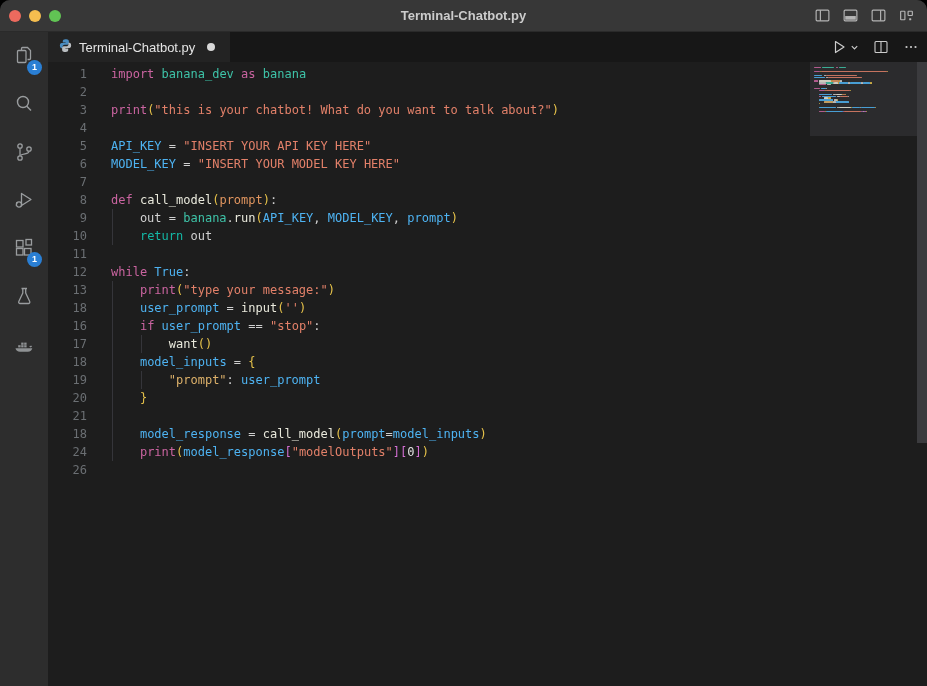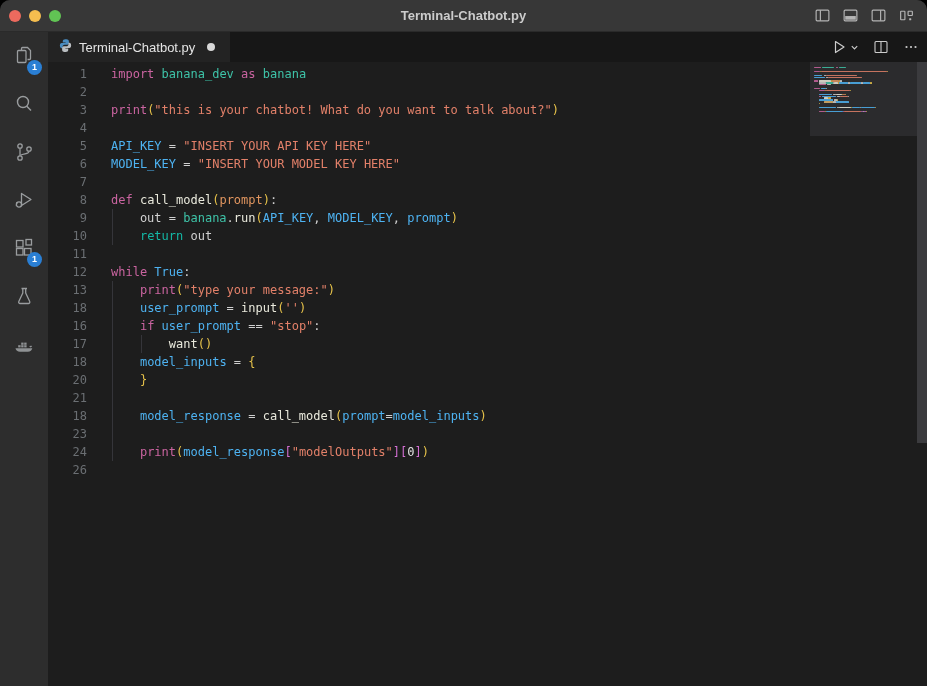--- a/index.html
+++ b/index.html
@@ -262,34 +262,34 @@
           </div>
           <div class="row">
             <span class="ln">17</span>
             <span class="code"><i class="guide" style="left: 1px;"></i><i class="guide" style="left: 29.9px;"></i><span style="color: rgb(208, 208, 208);">        </span><span style="color: rgb(233, 233, 220);">want</span><span style="color: rgb(230, 194, 74);">()</span></span>
           </div>
           <div class="row">
             <span class="ln">18</span>
             <span class="code"><i class="guide" style="left: 1px;"></i><span style="color: rgb(208, 208, 208);">    </span><span style="color: rgb(78, 179, 242);">model_inputs</span><span style="color: rgb(208, 208, 208);"> = </span><span style="color: rgb(230, 194, 74);">{</span></span>
           </div>
           <div class="row">
+            <span class="ln">19</span>
+            <span class="code"><i class="guide" style="left: 1px;"></i><i class="guide" style="left: 29.9px;"></i><span style="color: rgb(208, 208, 208);">        </span><span style="color: rgb(221, 177, 106);">"prompt"</span><span style="color: rgb(208, 208, 208);">: </span><span style="color: rgb(78, 179, 242);">user_prompt</span></span>
+          </div>
+          <div class="row">
             <span class="ln">20</span>
             <span class="code"><i class="guide" style="left: 1px;"></i><span style="color: rgb(208, 208, 208);">    </span><span style="color: rgb(230, 194, 74);">}</span></span>
           </div>
           <div class="row">
             <span class="ln">21</span>
             <span class="code"><i class="guide" style="left: 1px;"></i></span>
           </div>
           <div class="row">
             <span class="ln">18</span>
             <span class="code"><i class="guide" style="left: 1px;"></i><span style="color: rgb(208, 208, 208);">    </span><span style="color: rgb(78, 179, 242);">model_response</span><span style="color: rgb(208, 208, 208);"> = </span><span style="color: rgb(233, 233, 220);">call_model</span><span style="color: rgb(230, 194, 74);">(</span><span style="color: rgb(78, 179, 242);">prompt</span><span style="color: rgb(208, 208, 208);">=</span><span style="color: rgb(78, 179, 242);">model_inputs</span><span style="color: rgb(230, 194, 74);">)</span></span>
-          </div>
-          <div class="row">
-            <span class="ln">23</span>
-            <span class="code"><i class="guide" style="left: 1px;"></i></span>
           </div>
           <div class="row">
             <span class="ln">24</span>
             <span class="code"><i class="guide" style="left: 1px;"></i><span style="color: rgb(208, 208, 208);">    </span><span style="color: rgb(202, 100, 160);">print</span><span style="color: rgb(230, 194, 74);">(</span><span style="color: rgb(78, 179, 242);">model_response</span><span style="color: rgb(211, 111, 211);">[</span><span style="color: rgb(226, 128, 105);">"modelOutputs"</span><span style="color: rgb(211, 111, 211);">]</span><span style="color: rgb(211, 111, 211);">[</span><span style="color: rgb(224, 224, 224);">0</span><span style="color: rgb(211, 111, 211);">]</span><span style="color: rgb(230, 194, 74);">)</span></span>
           </div>
           <div class="row">
             <span class="ln">26</span>
             <span class="code"></span>
           </div>
         </div>

